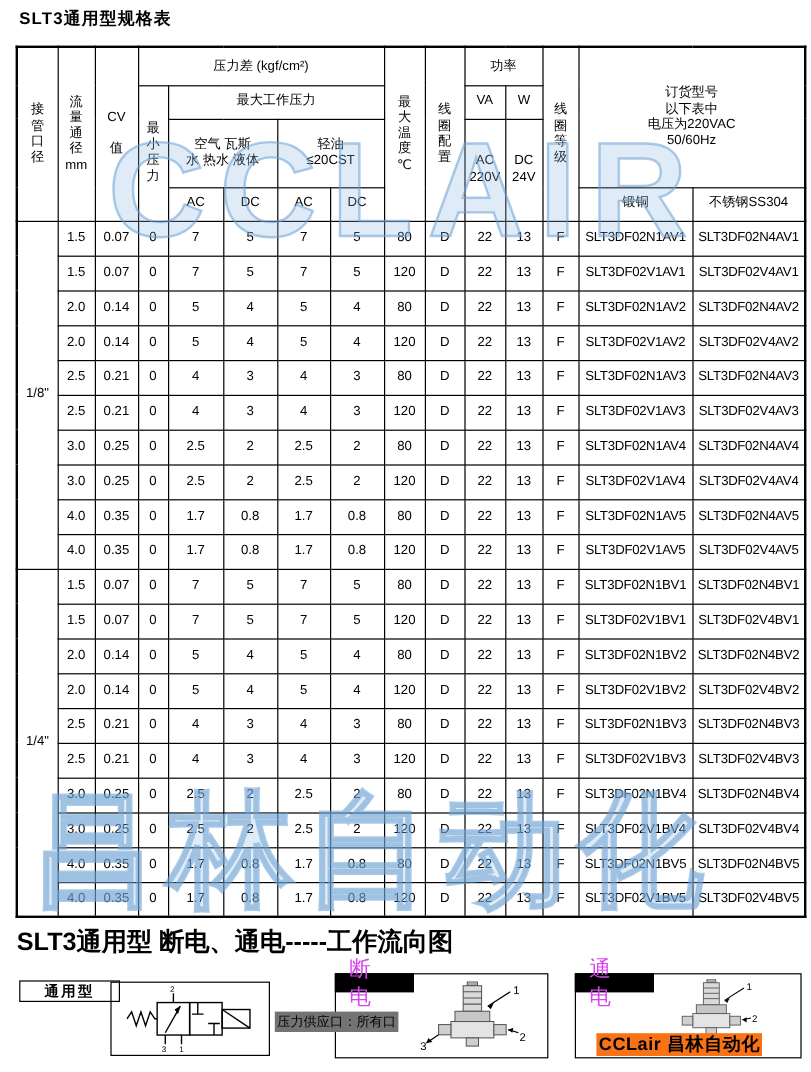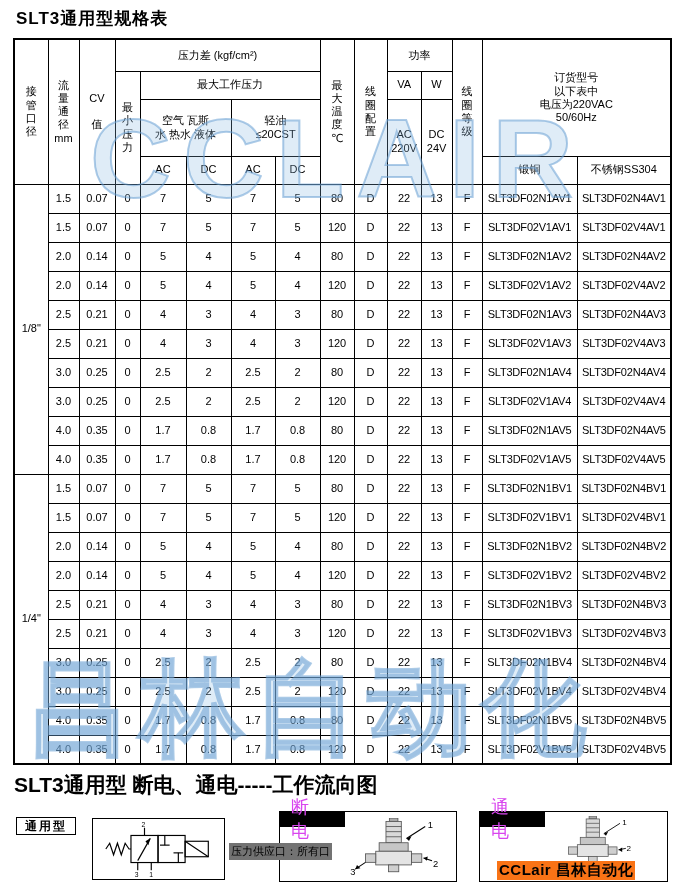--- a/index.html
+++ b/index.html
@@ -1,19 +1,19 @@
 <!DOCTYPE html>
 <html><head>
 <meta charset="utf-8">
 <style>
   *{box-sizing:border-box;}
   html,body{margin:0;padding:0;background:#fff;}
   #page{position:relative;width:676px;height:893px;background:#fff;overflow:hidden;
         font-family:"Liberation Sans","DejaVu Sans",sans-serif;color:#000;}
-  #main-title{position:absolute;left:16px;top:7px;font-size:17px;font-weight:bold;letter-spacing:1px;text-align:right;}
+  #main-title{position:absolute;left:16px;top:7px;font-size:14px;font-weight:bold;letter-spacing:1px;text-align:right;}
 
   
   #spec-table{position:absolute;left:13px;top:38px;width:659px;border-collapse:collapse;
               table-layout:fixed;border:2px solid #000;z-index:1;}
   #spec-table th,#spec-table td{border:1px solid #000;text-align:center;vertical-align:middle;
               font-size:11px;font-weight:normal;padding:0;line-height:1.2;overflow:hidden;}
   #spec-table thead tr:nth-child(1){height:32px;}
   #spec-table thead tr:nth-child(2){height:28px;}
   #spec-table thead tr:nth-child(3){height:57px;}
   #spec-table thead tr:nth-child(4){height:28px;}
@@ -27,21 +27,21 @@
 
   
   .wm{position:absolute;font-weight:bold;z-index:5;pointer-events:none;
       color:rgba(130,180,225,0.26);-webkit-text-stroke:2px rgba(105,160,212,0.55);}
   #wm1{left:90px;top:94px;font-size:112px;letter-spacing:12px;}
   #wm2{left:26px;top:640px;font-size:104px;letter-spacing:10px;}
 
   
   #flow-title{position:absolute;left:14px;top:771px;font-size:21px;font-weight:bold;z-index:6;}
   .box{position:absolute;border:1px solid #000;background:transparent;}
-  #type-box{left:16px;top:817px;width:60px;height:18px;font-size:12px;font-weight:bold;
+  #type-box{left:16px;top:817px;width:84px;height:18px;font-size:12px;font-weight:bold;
             display:flex;align-items:center;justify-content:center;letter-spacing:2px;}
   #symbol-box{left:92px;top:818px;width:133px;height:62px;display:flex;align-items:center;justify-content:center;}
   #pressure-note{position:absolute;left:229px;top:843px;font-size:11px;z-index:6;background:#737373;padding:1px 2px;}
   .black-tab{position:absolute;width:66px;height:16px;background:#000;color:#d946ef;font-size:18px;
              display:flex;align-items:center;justify-content:center;letter-spacing:12px;padding-left:12px;z-index:7;}
   #off-tab{left:279px;top:811px;}
   #on-tab{left:479px;top:811px;}
   #off-box{left:279px;top:811px;width:178px;height:71px;}
   #on-box{left:479px;top:811px;width:189px;height:71px;}
   .photo{position:absolute;}

